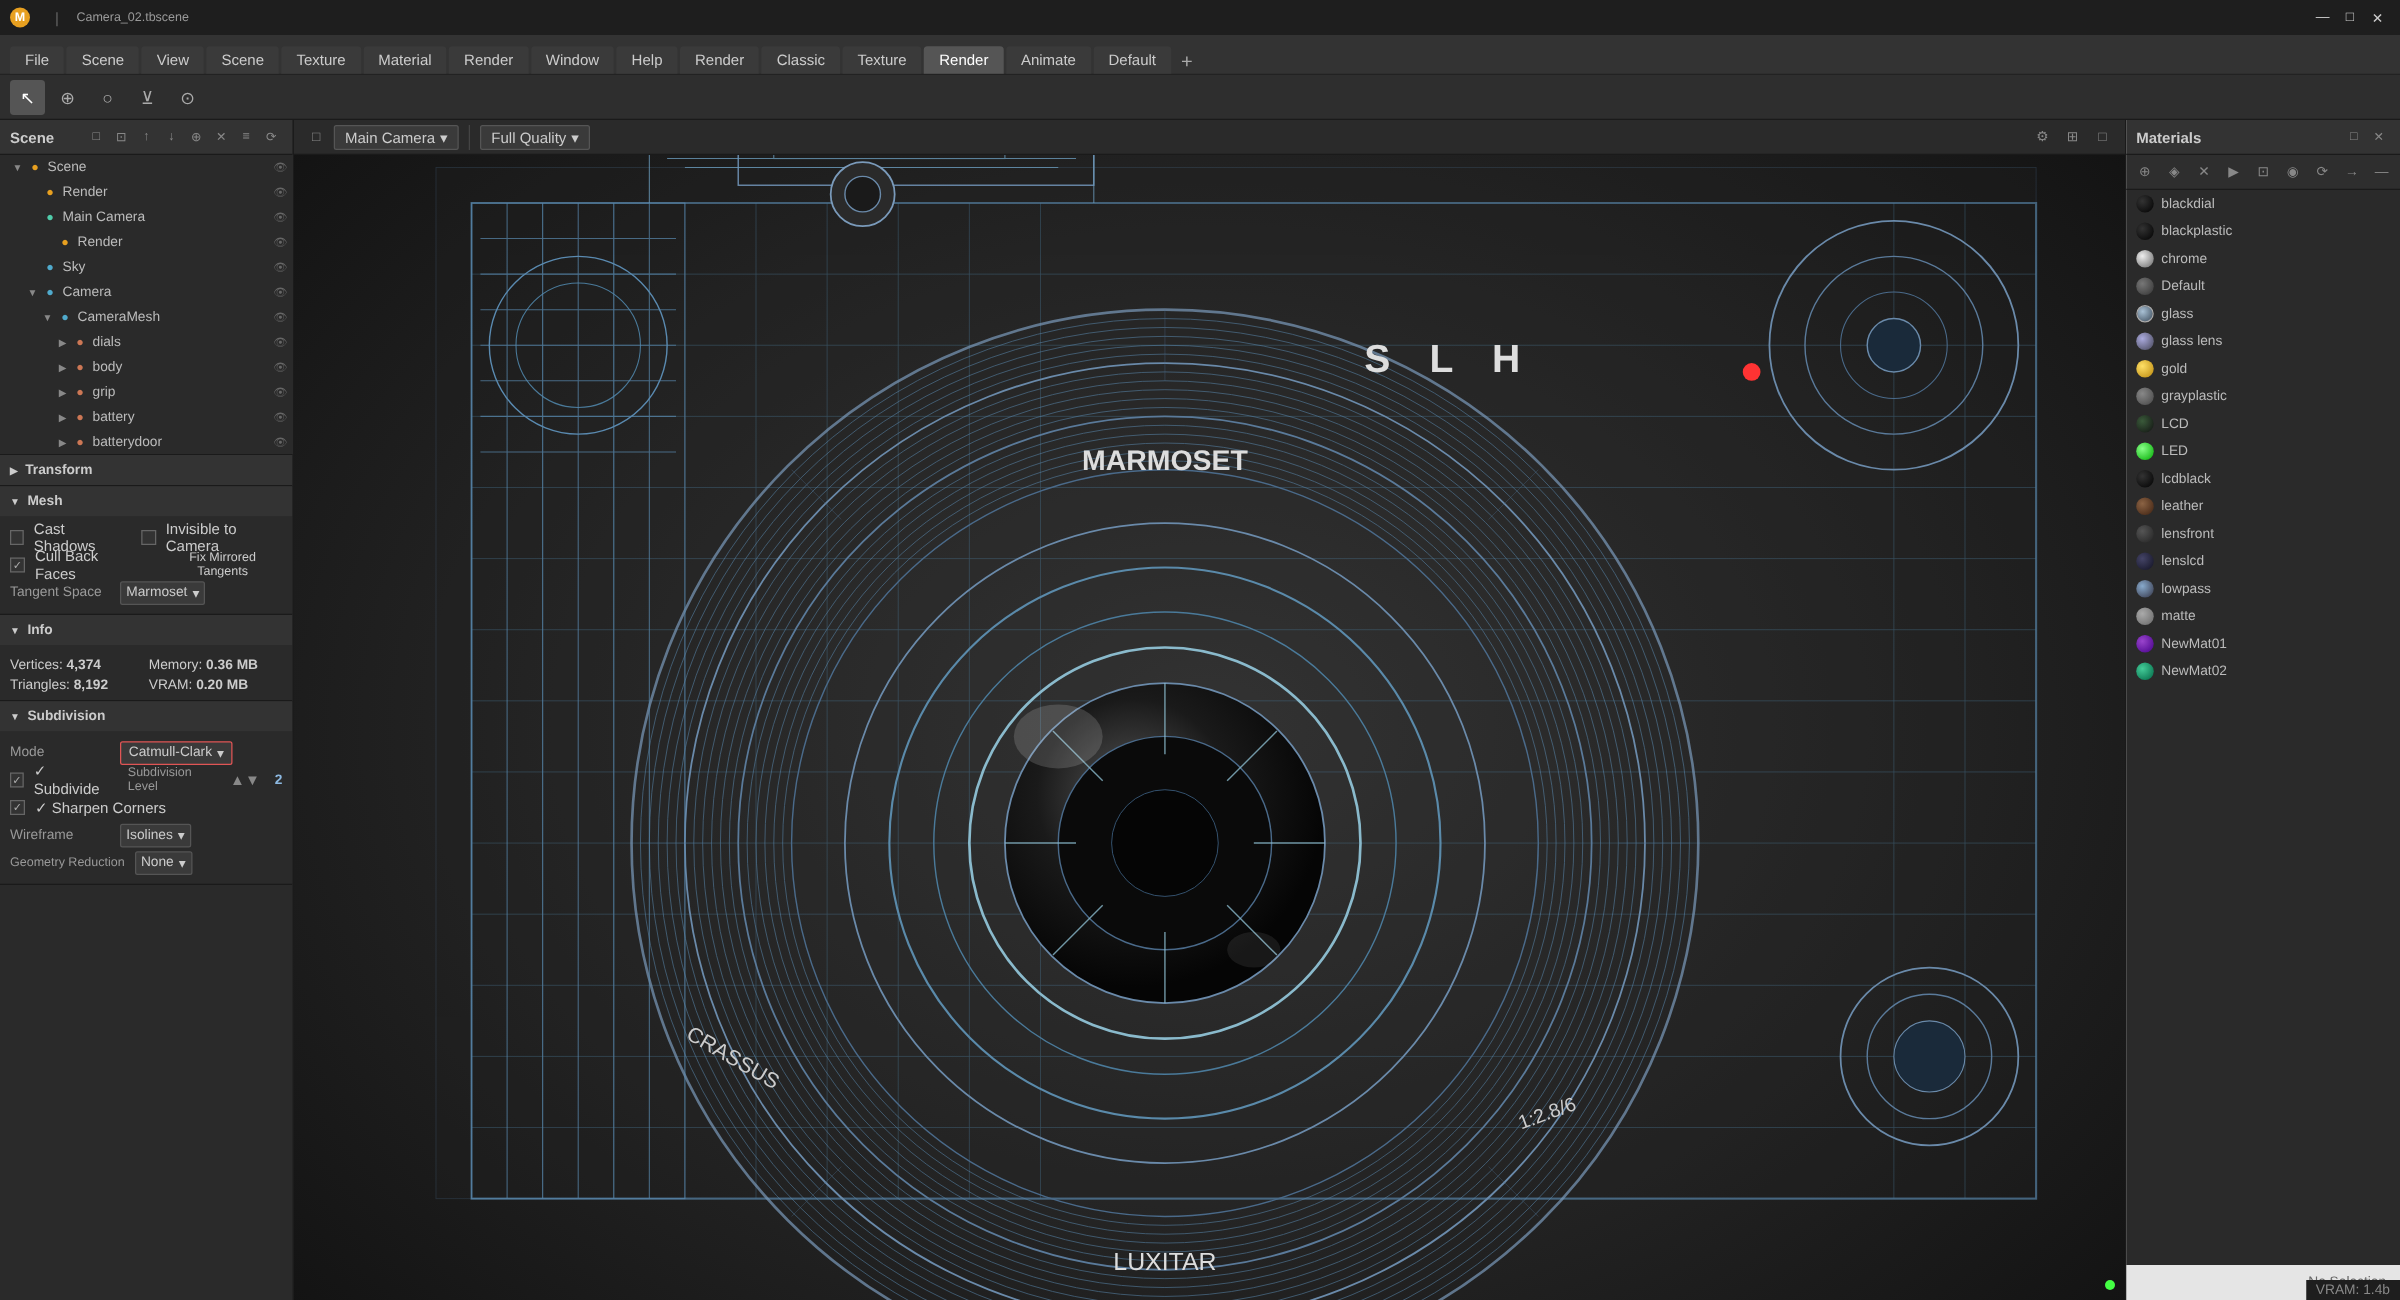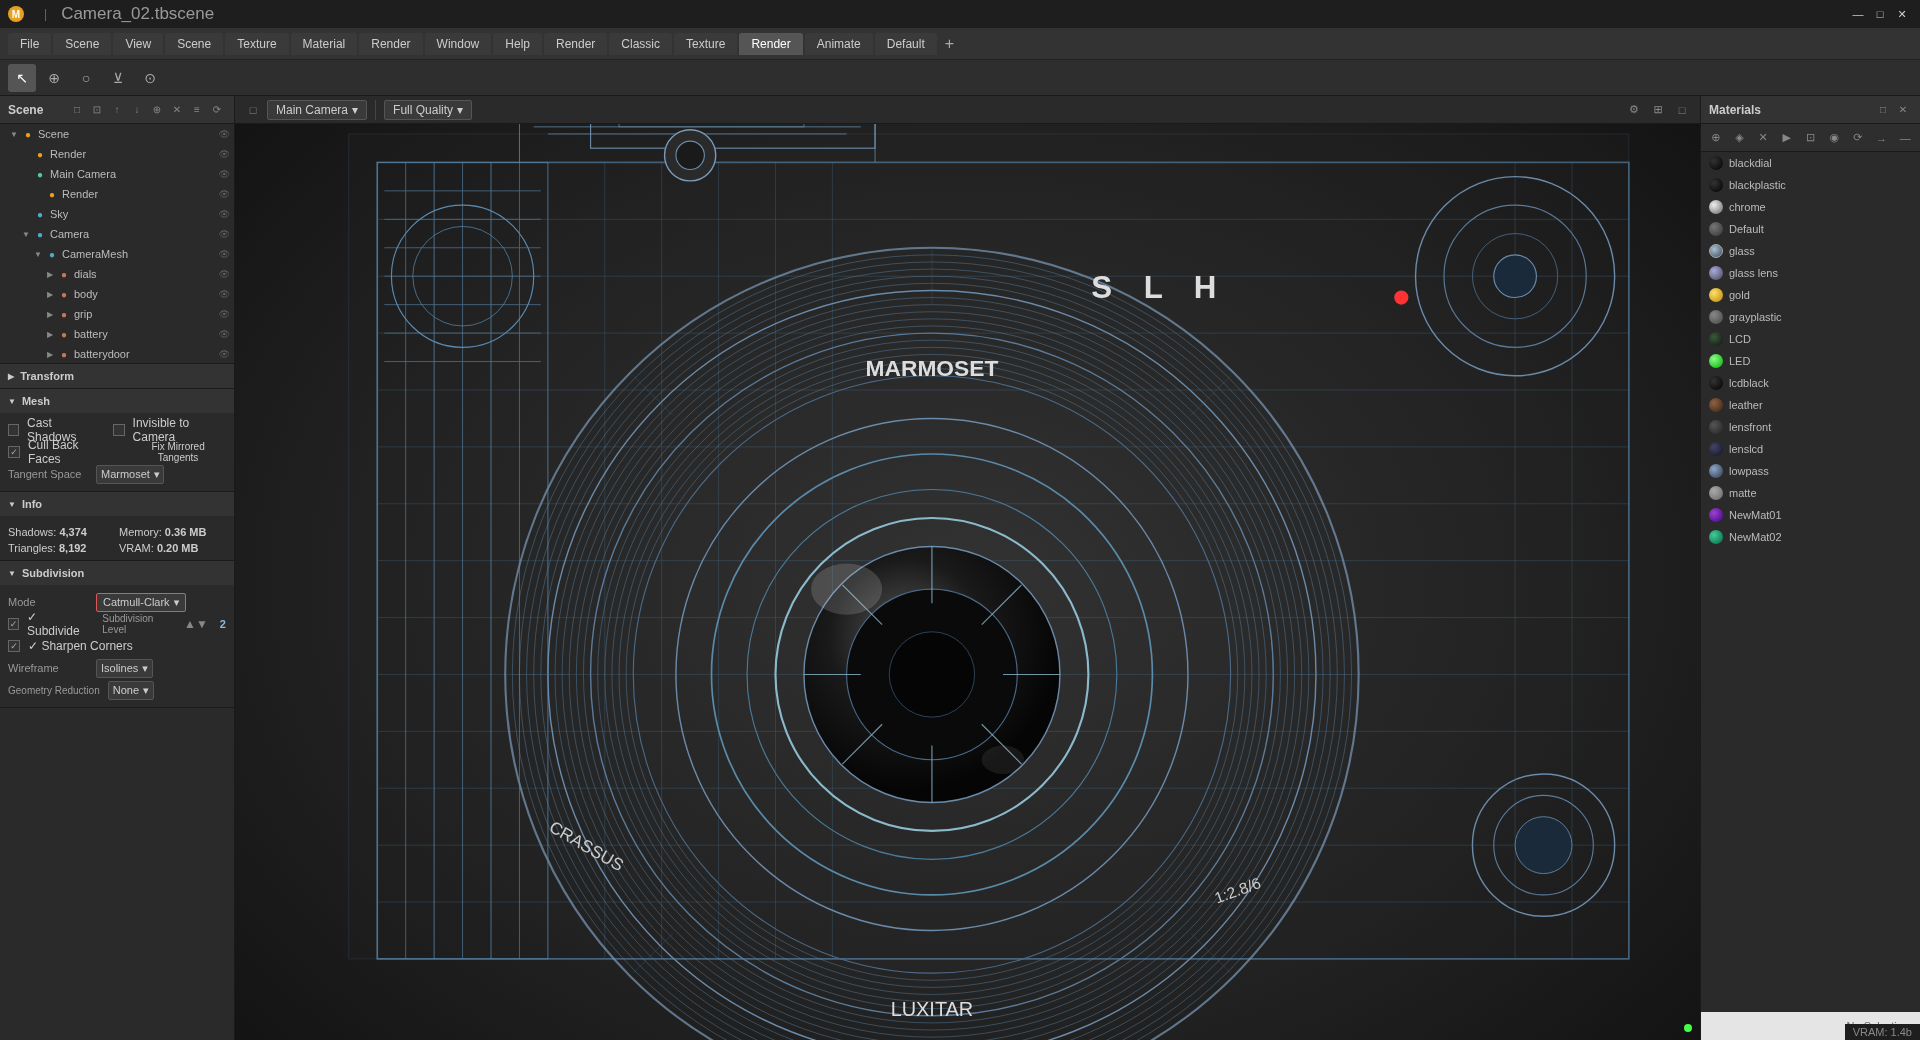--- a/index.html
+++ b/index.html
@@ -18,21 +18,21 @@
     #titlebar .app-icon { width: 16px; height: 16px; background: #e8a020; border-radius: 50%; display: flex; align-items: center; justify-content: center; font-size: 10px; color: #fff; font-weight: bold; }
     #titlebar .menu-items { display: flex; gap: 2px; }
     #titlebar .controls { display: flex; gap: 2px; }
     #titlebar .ctrl-btn { width: 20px; height: 20px; display: flex; align-items: center; justify-content: center; color: #ccc; cursor: pointer; font-size: 11px; }
 
     
     #menubar {
       height: 32px;
       background: #333;
       display: flex;
-      align-items: center;
+      align-items: flex-end;
       padding: 0 8px;
       gap: 2px;
       border-bottom: 1px solid #222;
     }
     .tab-btn {
       padding: 4px 12px;
       background: #3a3a3a;
       border: none;
       color: #ccc;
       cursor: pointer;
@@ -315,21 +315,21 @@
 </head>
 <body>
 
 <div id="titlebar">
   <div class="left">
     <div class="app-icon">M</div>
     <div class="menu-items">
       
     </div>
     <span style="color:#666; margin:0 8px;">|</span>
-    <span style="color:#999; font-size:17px;">Camera_02.tbscene</span>
+    <span style="color:#999; font-size:10px;">Camera_02.tbscene</span>
   </div>
   <div class="controls">
     <div class="ctrl-btn">—</div>
     <div class="ctrl-btn">□</div>
     <div class="ctrl-btn close">✕</div>
   </div>
 </div>
 
 <div id="menubar">
 
@@ -492,21 +492,21 @@
       </div>
 
       <div class="prop-section">
         <div class="prop-section-header">
           <span class="arrow">▼</span>
           <span>Info</span>
         </div>
         <div class="prop-content">
           <div class="prop-grid">
             <div class="prop-grid-item">
-              <span>Shadows:</span>
+              <span>Vertices:</span>
               <span class="prop-number">4,374</span>
             </div>
             <div class="prop-grid-item">
               <span>Memory:</span>
               <span class="prop-number">0.36 MB</span>
             </div>
             <div class="prop-grid-item">
               <span>Triangles:</span>
               <span class="prop-number">8,192</span>
             </div>

